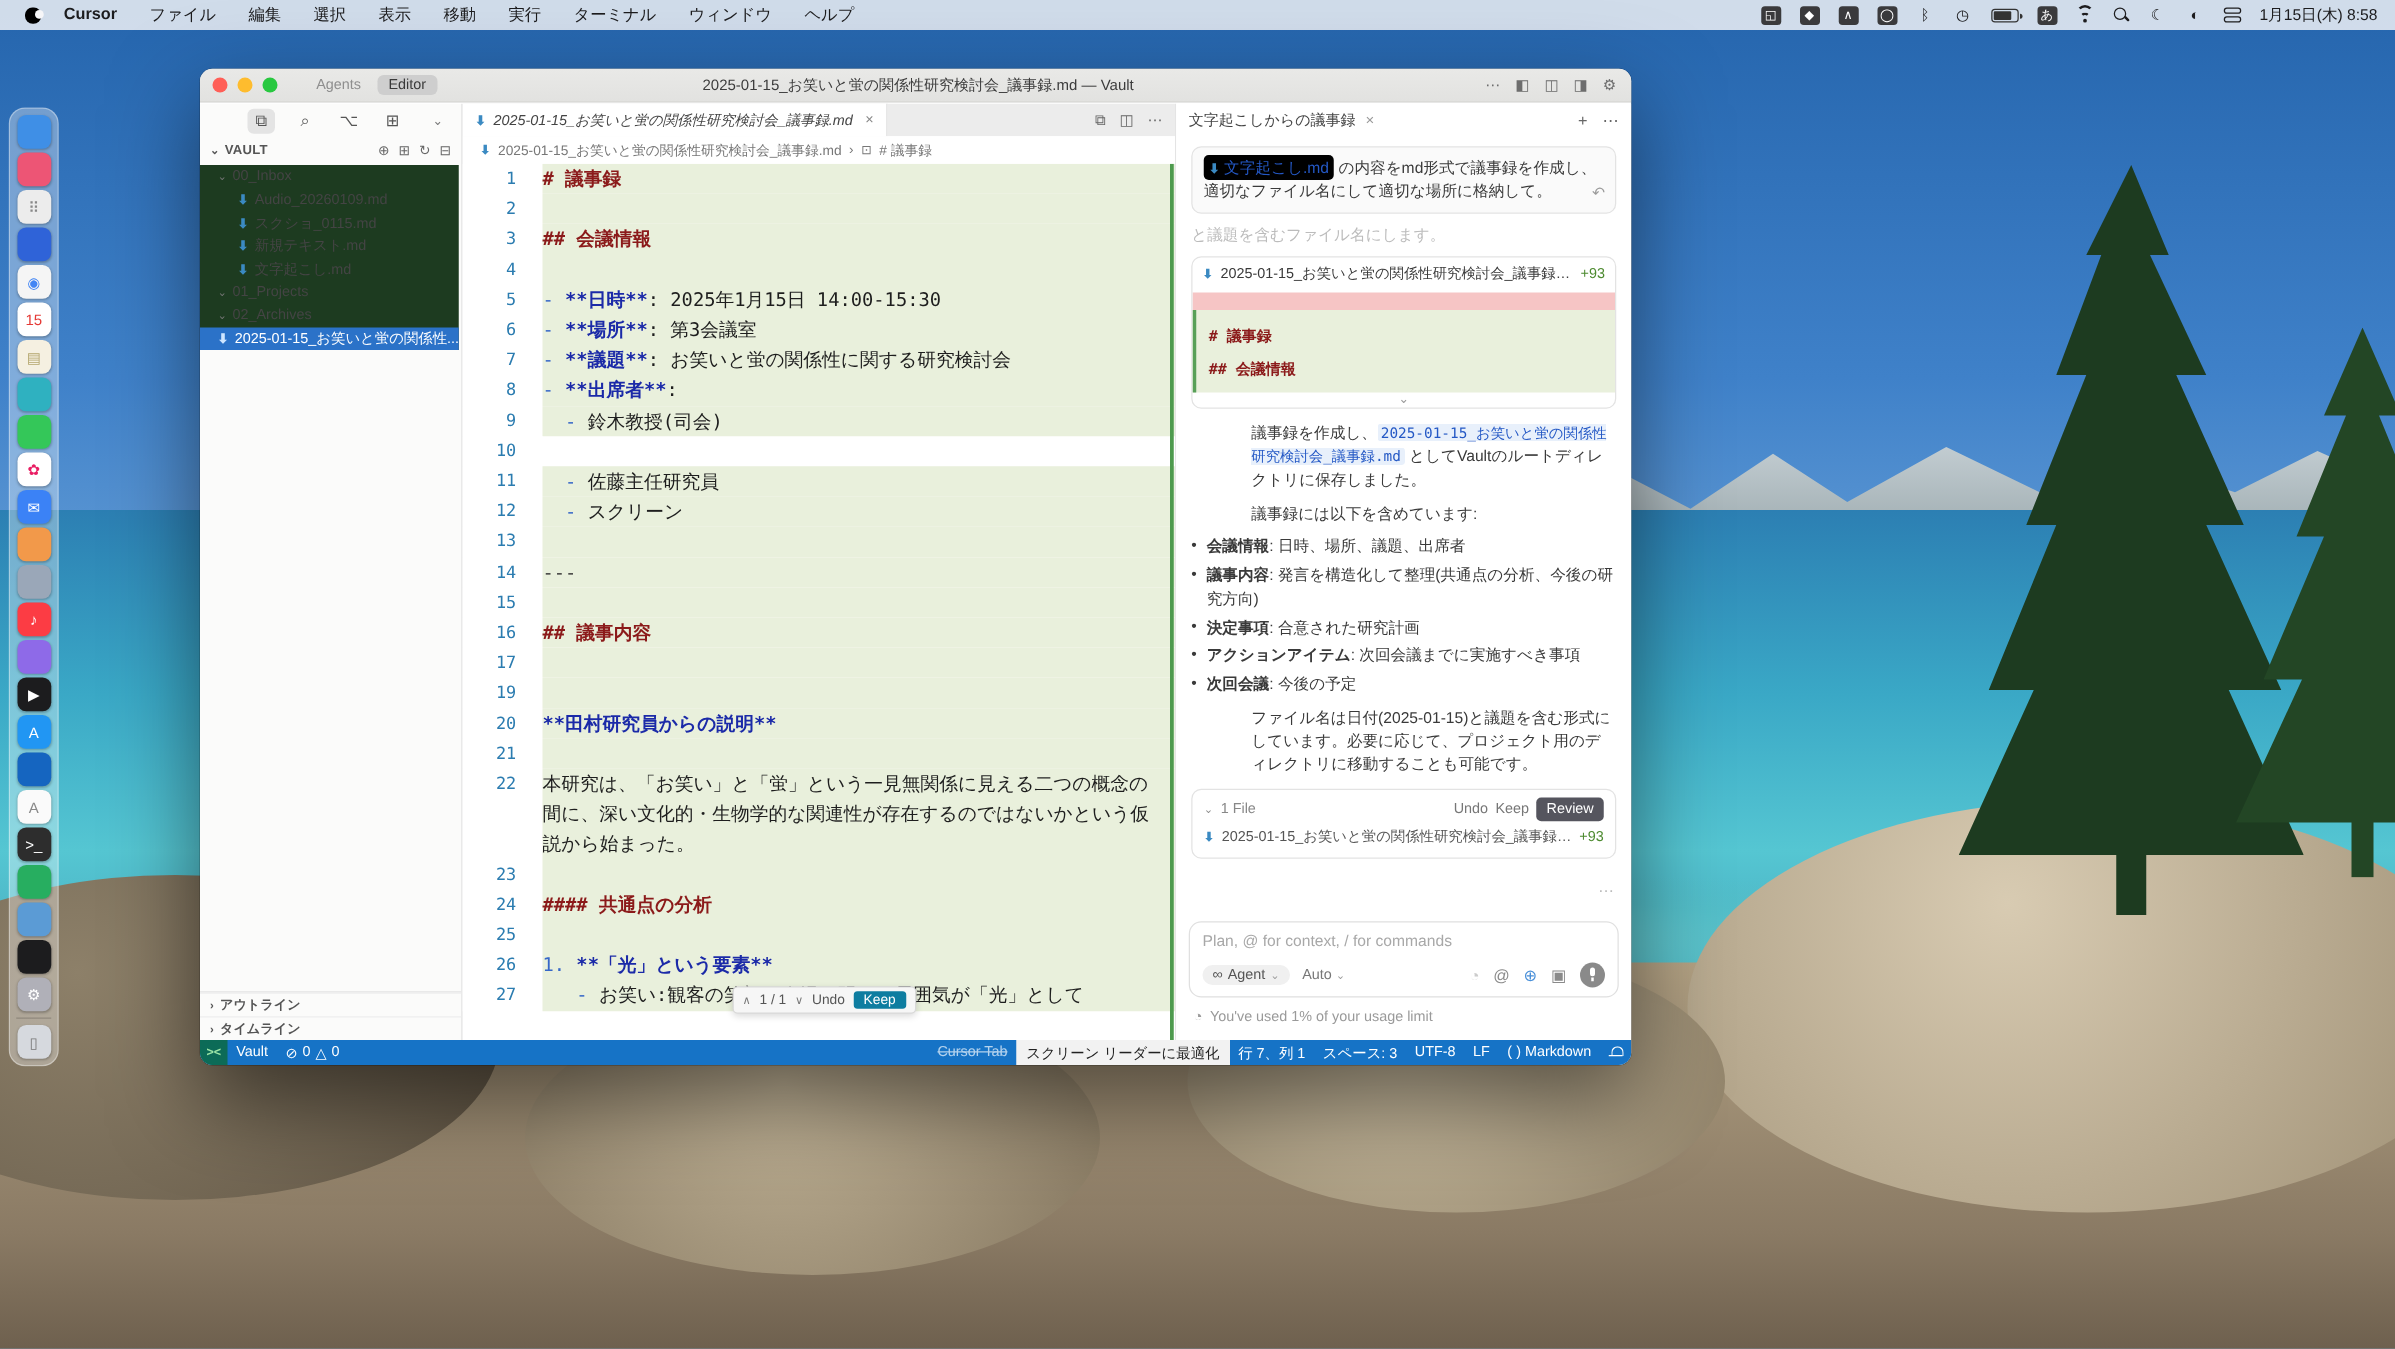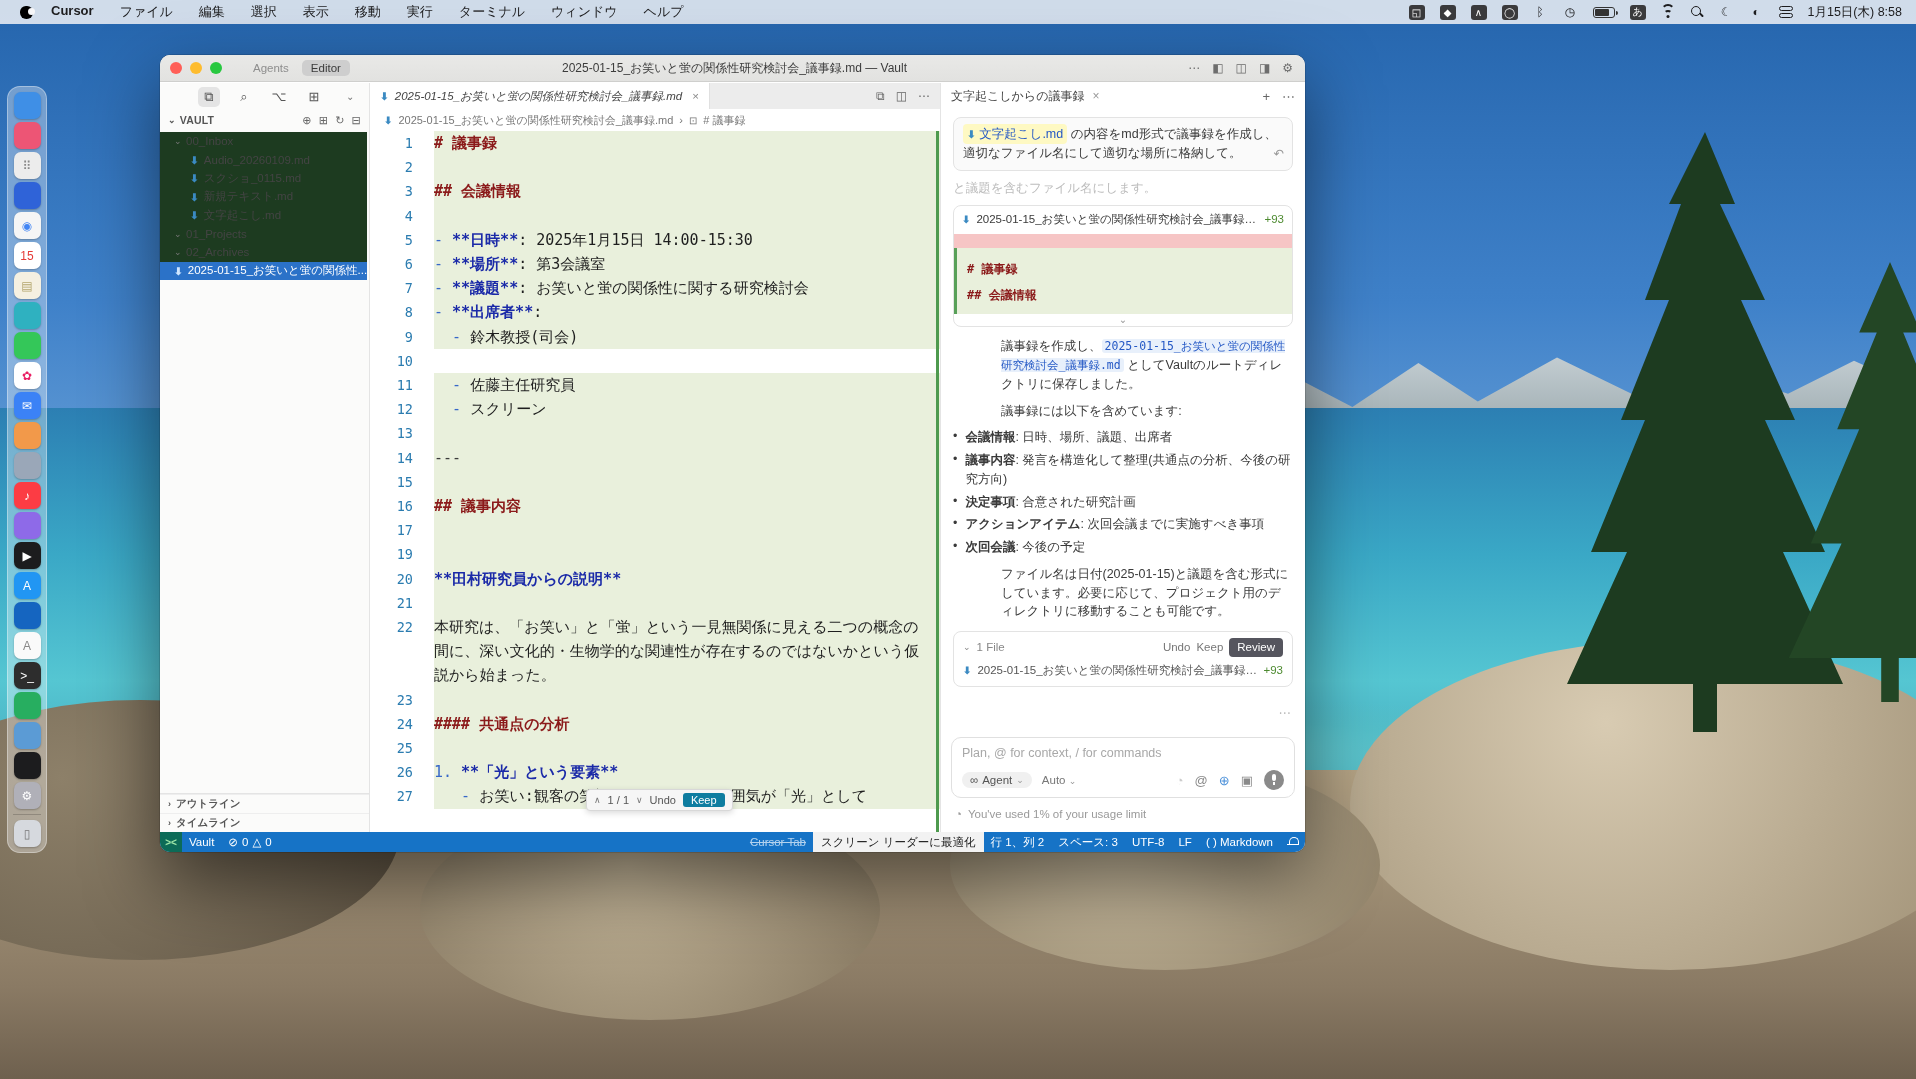--- a/index.html
+++ b/index.html
@@ -123,21 +123,21 @@
   .ed-overlay .keepbtn { background:#0e7da0; color:#fff; border-radius:3px; padding:1px 8px; cursor:pointer; }
   .ed-overlay .undobtn { cursor:pointer; }
 
   
   .chat { flex:1; position:relative; background:#fff; font-size:12.5px; color:#3a3a3a; }
   .chat-head { height:26px; display:flex; align-items:center; padding:0 10px; gap:8px; font-size:12px; color:#444; }
   .chat-head .close { color:#999; cursor:pointer; }
   .chat-head .acts { margin-left:auto; display:flex; gap:12px; color:#666; font-size:13px; }
   .chat-body { position:absolute; top:26px; left:0; right:0; bottom:108px; padding:8px 12px 0; overflow:hidden; line-height:1.5; }
   .bubble { border:1px solid #e3e3e3; background:#fafafa; border-radius:8px; padding:7px 9px; position:relative; margin-bottom:8px; }
-  .chipfile { background:#fef9c3; border-radius:4px; padding:3px 4px; color:#2458c5; white-space:nowrap; }
+  .chipfile { background:#000000; border-radius:4px; padding:3px 4px; color:#2458c5; white-space:nowrap; }
   .chipfile .fic { color:#3b8ac2; font-weight:bold; font-size:10.5px; }
   .bubble .restore { position:absolute; right:8px; bottom:6px; color:#9a9a9a; cursor:pointer; }
   .fadedline { color:#bcbcbc; margin:2px 0 8px; }
   .diffcard { border:1px solid #e3e3e3; border-radius:8px; overflow:hidden; margin-bottom:10px; }
   .diffcard .dh { display:flex; align-items:center; gap:6px; padding:5px 8px; font-size:11.5px; white-space:nowrap; overflow:hidden; }
   .diffcard .dh .fic { color:#3b8ac2; font-weight:bold; font-size:10px; }
   .plus { color:#4c8a2f; }
   .dstrip-red { height:14px; background:#f6c5c5; }
   .dgreen { background:#e9f0dc; border-left:3px solid #58a058; padding:8px 10px 6px; font-family:"DejaVu Sans Mono",monospace; font-size:12px; color:#8b1a1a; font-weight:bold; line-height:2.2; }
   .dexpand { text-align:center; color:#999; font-size:10px; line-height:12px; cursor:pointer; }
@@ -587,21 +587,21 @@
       <span class="st-item">Vault</span>
       <span class="st-item">
           <span>⊘</span>
           <span>0</span>
           <span>△</span>
           <span>0</span>
         </span>
       <span class="st-right">
           <span class="st-item st-strike">Cursor Tab</span>
           <span class="st-chip">スクリーン リーダーに最適化</span>
-          <span class="st-item">行 1、列 2</span>
+          <span class="st-item">行 7、列 1</span>
           <span class="st-item">スペース: 3</span>
           <span class="st-item">UTF-8</span>
           <span class="st-item">LF</span>
           <span class="st-item">( ) Markdown</span>
           <span class="st-item">
             <span class="bellic"></span>
           </span>
         </span>
     </div>
   </div>

